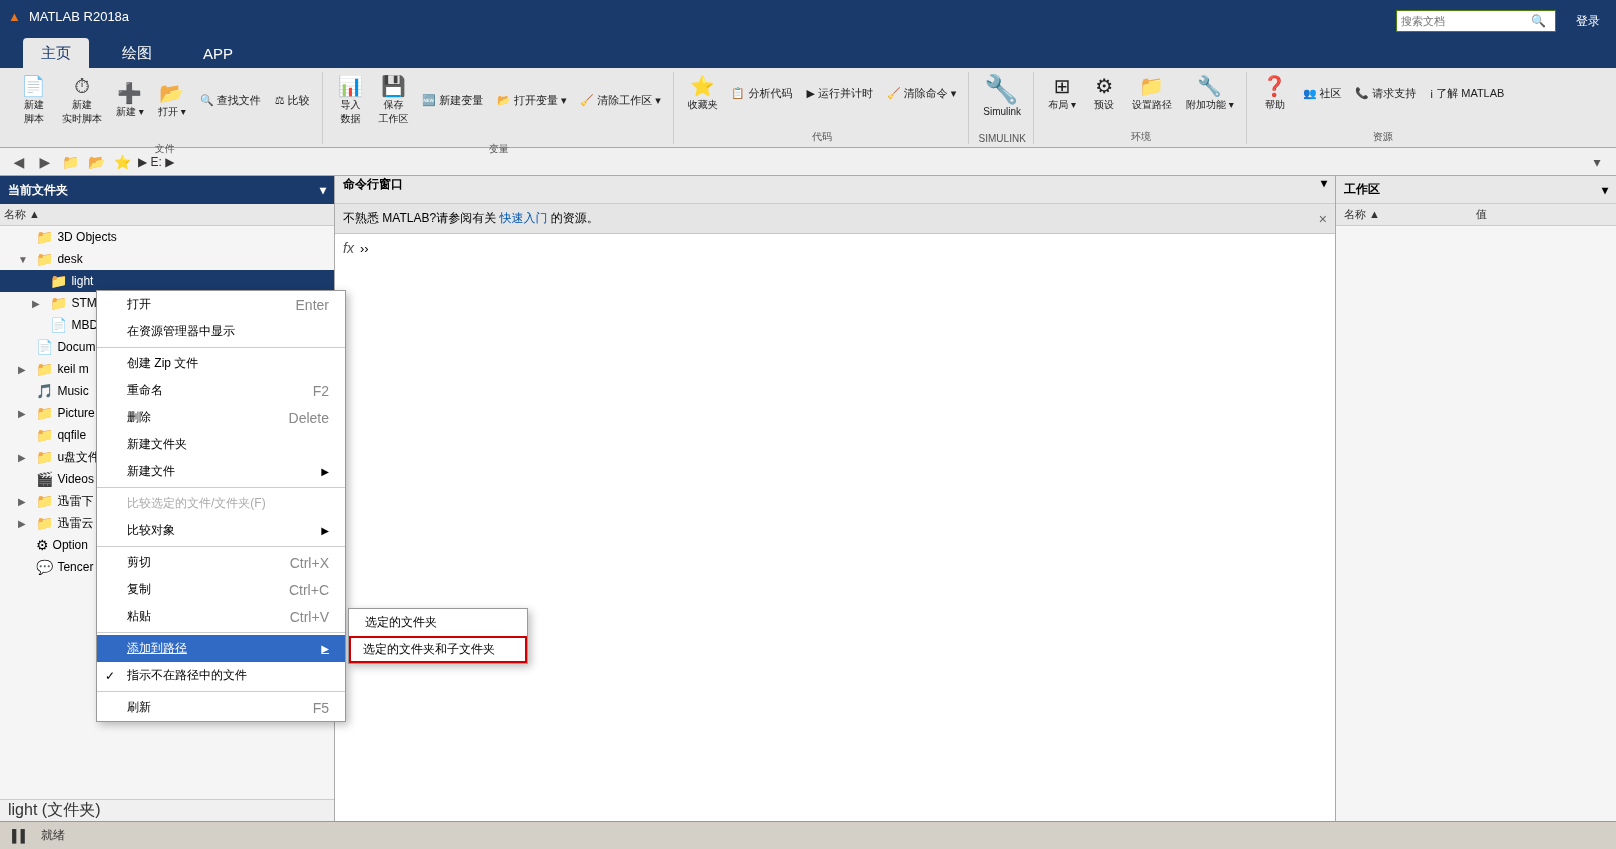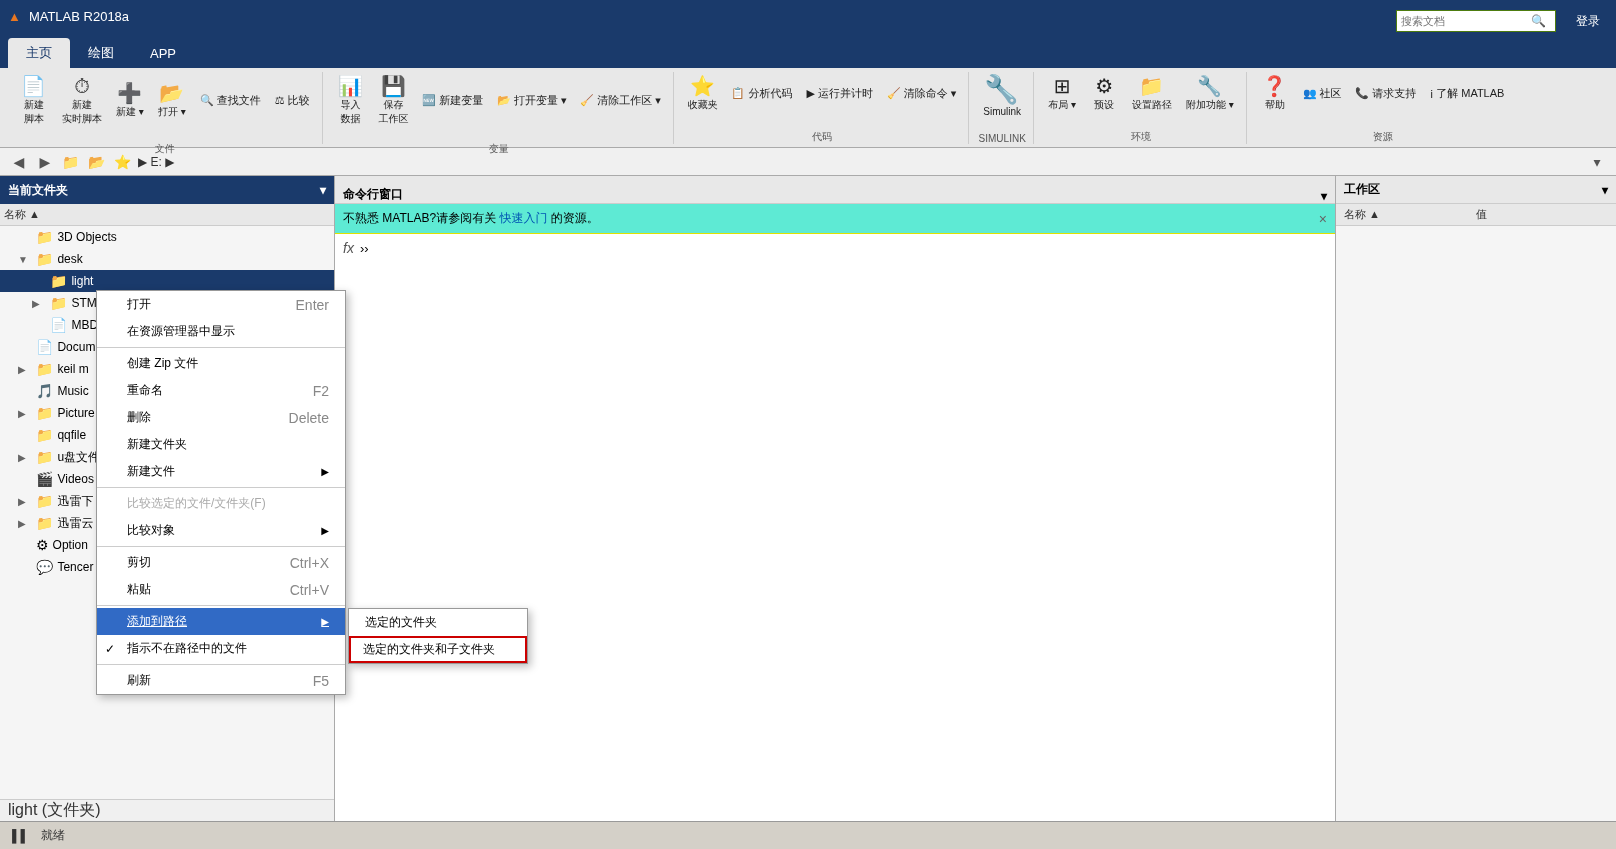--- a/index.html
+++ b/index.html
@@ -36,24 +36,25 @@
       display: flex;
       align-items: flex-end;
       padding-left: 8px;
     }
     .ribbon-tab {
       height: 30px;
       padding: 0 18px;
       background: transparent;
       border: none;
       color: white;
-      font-size: 13px;
+      font-size: 15px;
       cursor: pointer;
       display: flex; align-items: center;
       border-radius: 4px 4px 0 0;
+      margin-left: 15px;
     }
     .ribbon-tab.active { background: #e8e8e8; color: #1a3a6b; }
 
     #ribbon-search {
       position: absolute; right: 60px; top: 36px;
       display: flex; align-items: center;
       background: white; border: 1px solid #aaa;
       height: 22px; padding: 0 4px; width: 160px;
     }
     #ribbon-search input {
@@ -194,30 +195,30 @@
       flex: 1;
       background: white;
       display: flex;
       flex-direction: column;
       border-right: 1px solid #aaa;
     }
     #cmd-header {
       background: #e8e8e8;
       height: 28px;
       display: flex;
-      align-items: flex-end;
+      align-items: flex-start;
       justify-content: space-between;
       padding: 0 8px;
       border-bottom: 1px solid #ccc;
       font-size: 12px;
       font-weight: bold;
       gap: 16px;
     }
     #cmd-notice {
-      background: #5eead4;
+      background: #e5e5e5;
       padding: 6px 8px;
       font-size: 12px;
       border-bottom: 1px solid #e0e000;
       display: flex;
       justify-content: space-between;
       align-items: flex-end;
     }
     #cmd-notice a { color: #0056b3; text-decoration: none; }
     #cmd-prompt {
       display: flex;
@@ -687,20 +688,24 @@
   <div class="ctx-item">
     <span>比较对象</span>
     <span class="arrow">▶</span>
   </div>
   <div class="ctx-separator"></div>
   <div class="ctx-item">
     <span>剪切</span>
     <span class="shortcut">Ctrl+X</span>
   </div>
   <div class="ctx-item">
+    <span>复制</span>
+    <span class="shortcut">Ctrl+C</span>
+  </div>
+  <div class="ctx-item">
     <span>粘贴</span>
     <span class="shortcut">Ctrl+V</span>
   </div>
   <div class="ctx-separator"></div>
   <div class="ctx-item highlighted">
     <span>添加到路径</span>
     <span class="arrow" style="color:white;">▶</span>
   </div>
   <div class="ctx-item">
     <span class="checkmark">✓</span>

